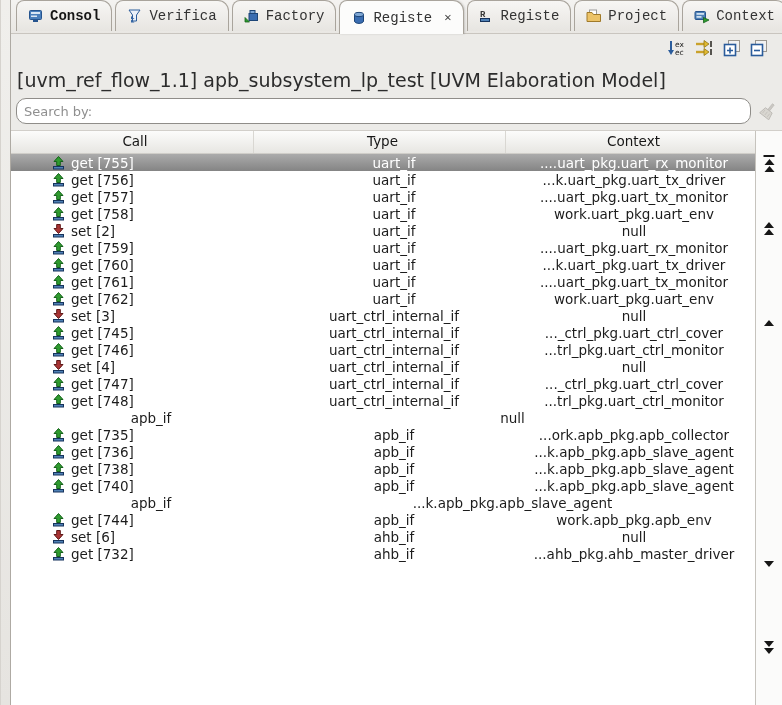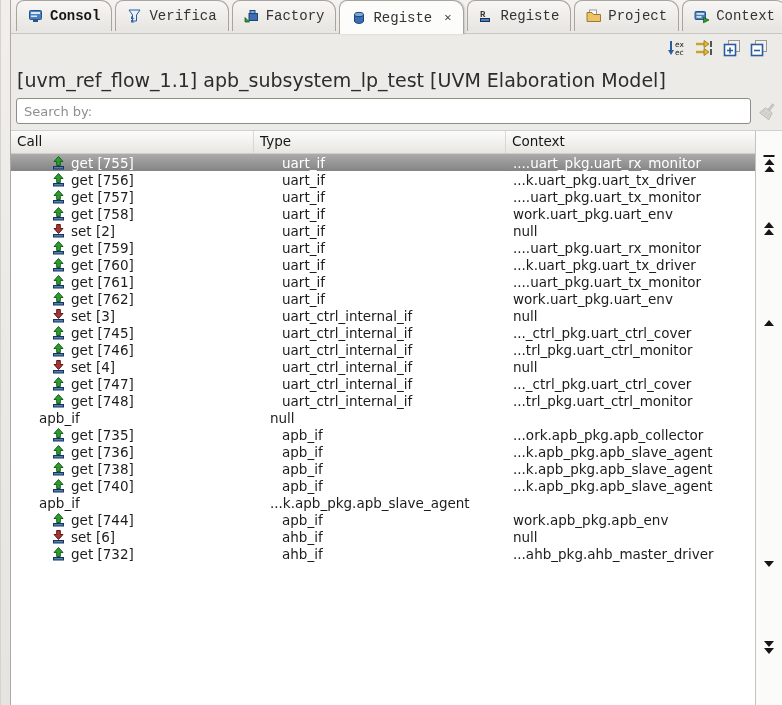--- a/index.html
+++ b/index.html
@@ -19,26 +19,26 @@
   .tab.bold .tab-label{font-weight:bold;color:#161616;}
   .tab .tab-icon{width:16px;height:16px;flex:0 0 16px;}
   .tab-close{font-size:12px;font-weight:bold;color:#444;margin-left:6px;cursor:pointer;}
   
   .toolbar{height:28px;display:flex;align-items:center;justify-content:flex-end;gap:5px;padding-right:12px;}
   .tool-btn{width:22px;height:18px;display:flex;align-items:center;justify-content:center;cursor:pointer;}
   
   .title-row{padding:7px 6px 3px 6px;font-size:19px;color:#2c2c2c;}
   
   .search-row{display:flex;align-items:center;padding:4px 2px 6px 5px;gap:5px;}
-  .search-input{flex:1;height:20px;border:1px solid #8f8d89;border-radius:3px;padding:2px 7px;
+  .search-input{flex:1;height:20px;border:1px solid #8f8d89;border-radius:10px;padding:2px 7px;
     font-size:13px;font-family:inherit;color:#333;background:#fff;outline:none;}
   .search-input::placeholder{color:#8f8f8f;}
   .broom{width:24px;height:22px;opacity:.55;display:flex;align-items:center;justify-content:center;}
   
-  .content-row{flex:1;display:flex;min-height:0;border-top:1px solid #d2cfca;}
+  .content-row{flex:1;display:flex;min-height:0;border-top:1px solid #d2cfca;text-align:center;}
   .table{flex:1;display:flex;flex-direction:column;background:#fff;min-width:0;}
   .thead{display:flex;height:22px;background:linear-gradient(#fcfcfb,#e7e6e2);
     border-bottom:1px solid #cfcdc8;flex:0 0 22px;font-size:13.5px;color:#161616;}
   .th{box-sizing:border-box;padding:2px 0 0 6px;border-right:1px solid #d9d7d2;}
   .th.c-call{width:243px;}
   .th.c-type{width:252px;}
   .th.c-context{flex:1;border-right:none;}
   .tbody{flex:1;overflow:hidden;}
   .row{display:flex;height:17px;align-items:center;font-size:13.5px;color:#1c1c1c;cursor:default;}
   .row.selected{background:linear-gradient(#ababab,#848484);color:#fff;}

